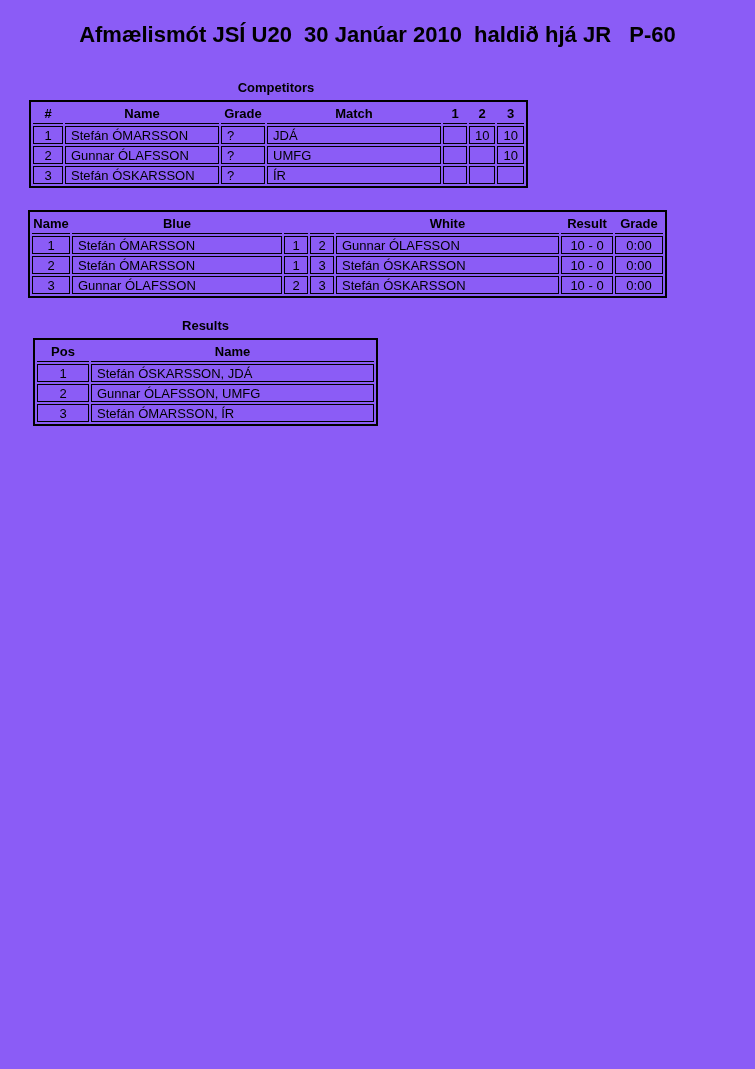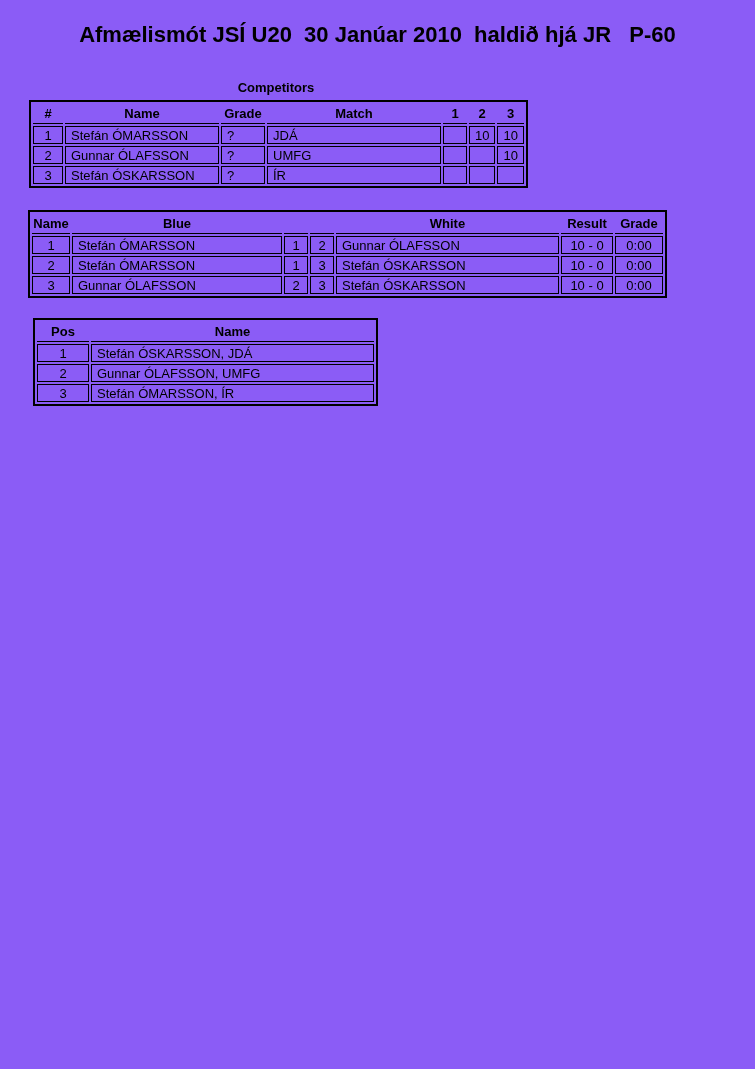--- a/index.html
+++ b/index.html
@@ -169,20 +169,21 @@
         <td class="c">3</td>
         <td class="l">Stefán ÓSKARSSON</td>
         <td class="c">10 - 0</td>
         <td class="c">0:00</td>
       </tr>
     </tbody>
       </table>
   </div>
 
   <div class="sec sec-results">
+    <div class="sec-title" style="width:345px">Results</div>
     <table class="rpt">
       <colgroup>
         <col style="width:52px">
           <col style="width:283px">
       </colgroup>
       <tbody>
           <tr class="hdr">
         <td>Pos</td>
         <td>Name</td>
       </tr>

